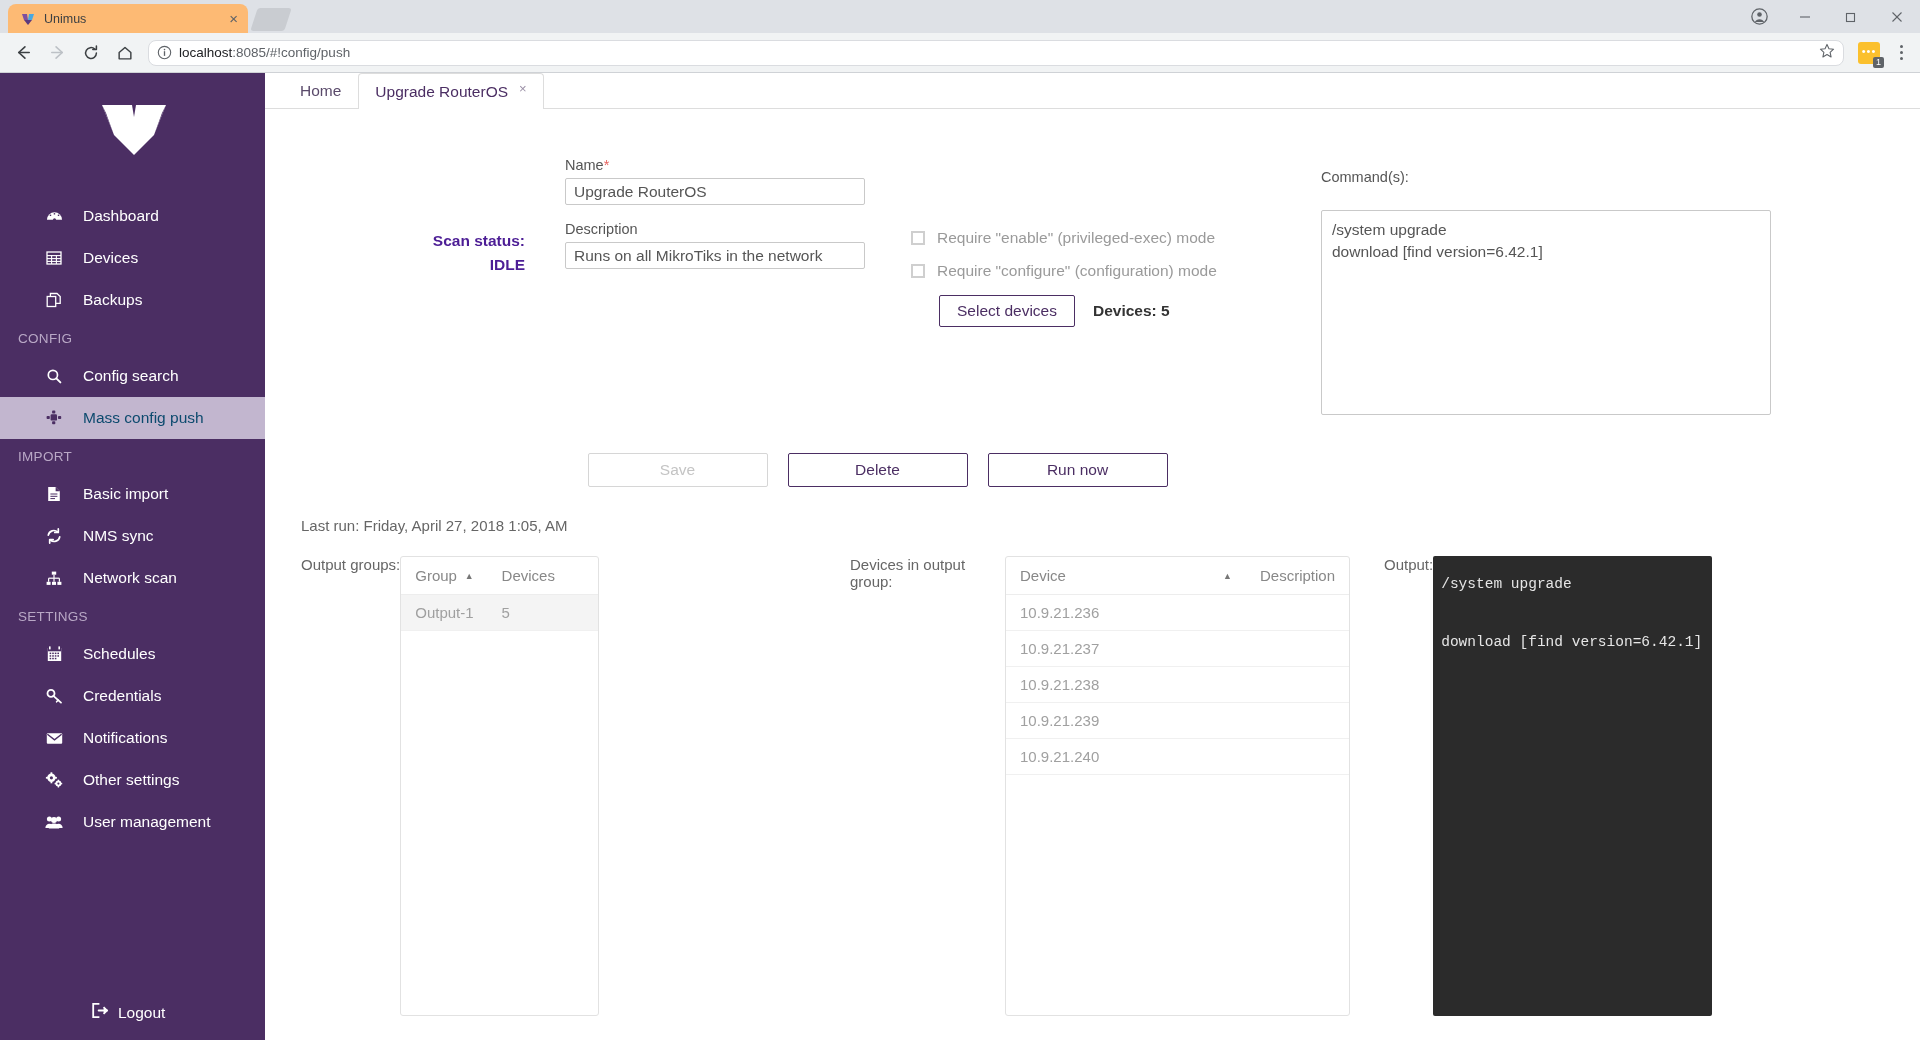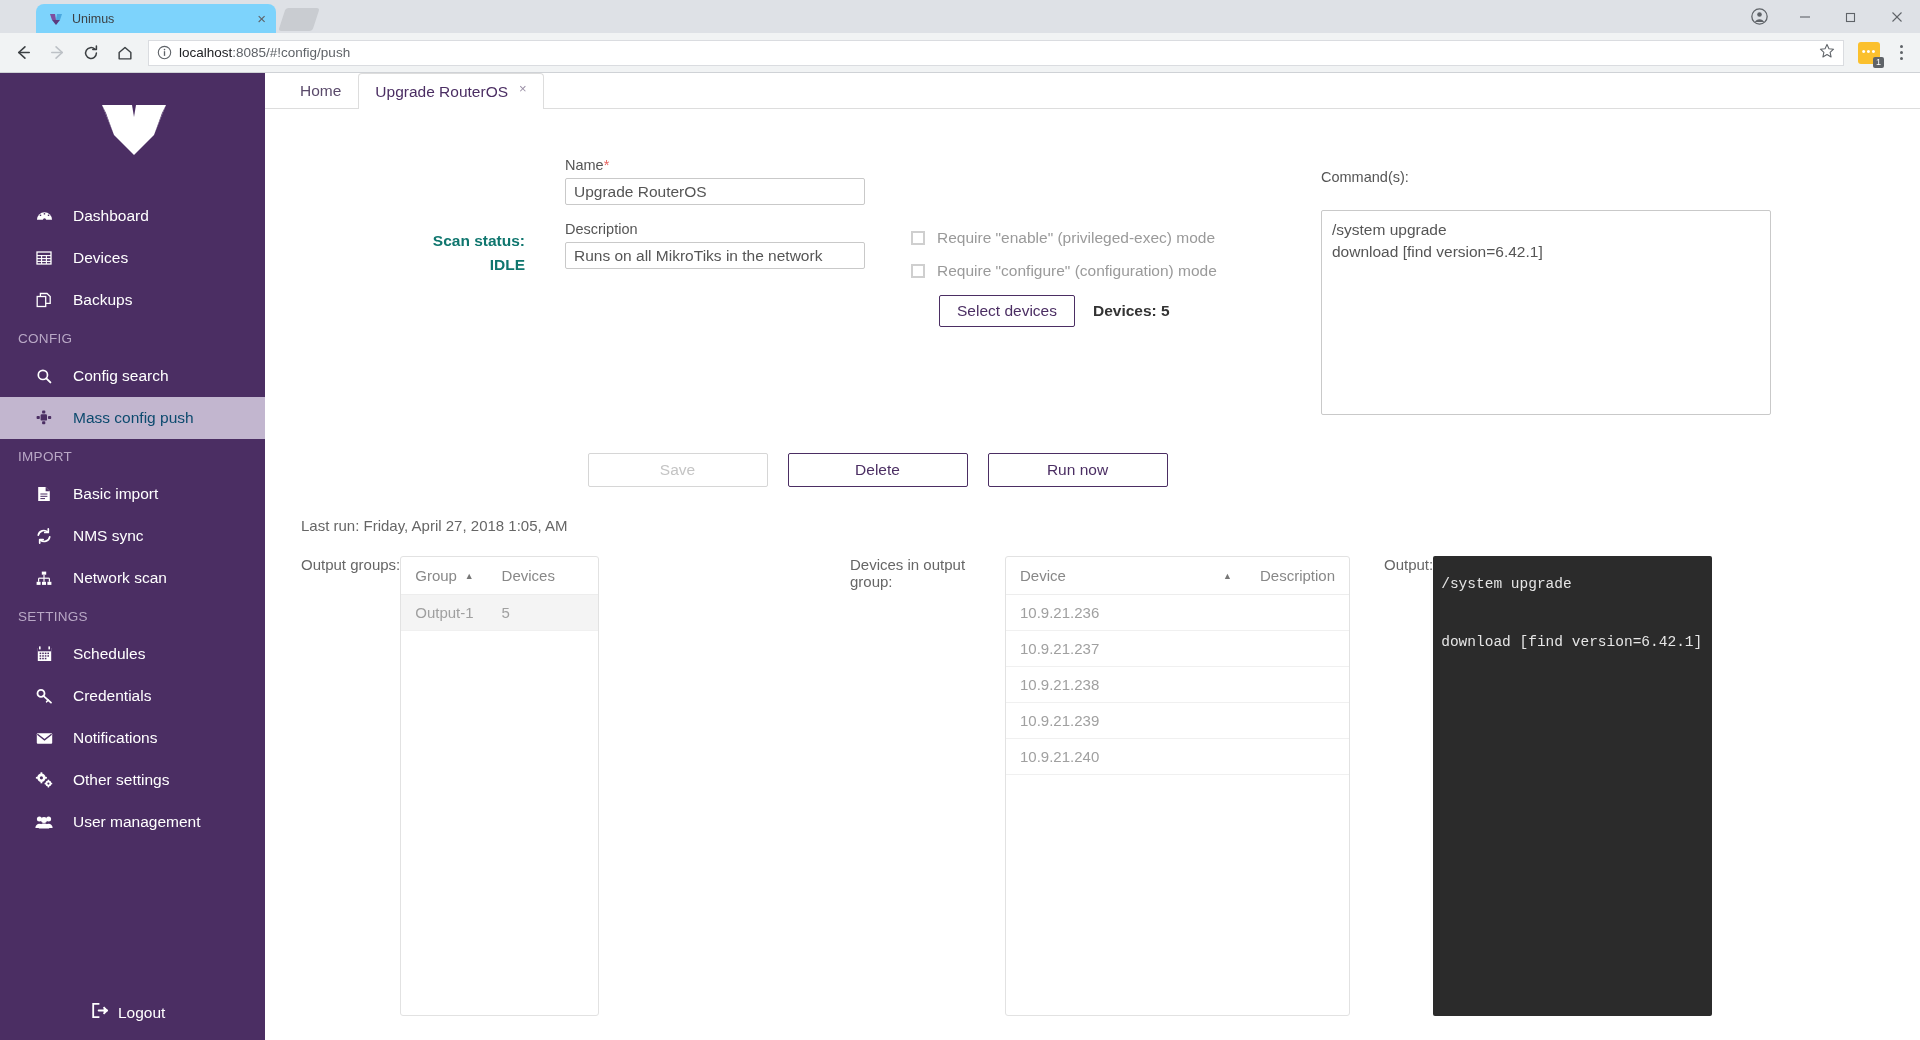--- a/index.html
+++ b/index.html
@@ -12,23 +12,23 @@
 
   
   .browser { width: 1920px; height: 1040px; display: flex; flex-direction: column; background:#dee1e6; }
 
   .tabstrip {
     height: 33px; background: #dee1e6; display: flex; align-items: flex-end;
     padding-left: 8px; position: relative;
   }
   .btab {
     display:flex; align-items:center; gap:8px;
-    height: 29px; width: 240px; background:#7dd3fc;
+    height: 29px; width: 240px; background:#fdba74;
     border-radius: 8px 8px 0 0; padding: 0 10px 0 12px;
-    font-size: 12.5px; color:#3c4043; position: relative; margin-left: 28px;
+    font-size: 12.5px; color:#3c4043; position: relative;
   }
   .btab .favicon {
     width: 16px; height: 16px; flex:0 0 16px; position: relative;
   }
   .btab .favicon svg { display:block; }
   .btab .tlabel { flex:1; white-space:nowrap; overflow:hidden; text-overflow:ellipsis; }
   .btab .tclose { font-size: 15px; color:#5f6368; line-height:1; cursor:pointer; }
   .newtab {
     width: 34px; height: 23px; margin-left: 6px; margin-bottom: 2px;
     background:#c9ccd1; border-radius: 3px; transform: skewX(-18deg);
@@ -39,21 +39,21 @@
   .winbtns .wb { width: 46px; height: 33px; display:flex; align-items:center; justify-content:center; color:#5f6368; }
   .winbtns .wb svg { display:block; }
 
   .toolbar {
     height: 40px; background:#f1f3f4; display:flex; align-items:center; gap: 0px;
     padding: 0 8px; border-bottom: 1px solid #cfd2d6;
   }
   .navbtn { width: 30px; height: 30px; display:flex; align-items:center; justify-content:center; color:#5f6368; margin-right:4px;}
   .navbtn.disabled { color:#bdc1c6; }
   .omnibox {
-    flex: 1; height: 26px; background:#fff; border:1px solid #dadce0; border-radius: 0;
+    flex: 1; height: 26px; background:#fff; border:1px solid #dadce0; border-radius: 8px;
     display:flex; align-items:center; padding: 10px 8px; margin: 0 6px 0 4px; gap: 7px;
     font-size: 13.5px;
   }
   .omnibox .infoico { color:#5f6368; display:flex; align-items:center; }
   .url { color:#5f6368; white-space:nowrap; }
   .url .host { color:#202124; }
   .star { color:#5f6368; margin-left:auto; }
   .ext-badge { width:22px; height:22px; background:#fbc02d; border-radius:3px; position:relative;
       display:flex; align-items:center; justify-content:center; margin: 0 10px 0 8px;}
   .ext-badge .dots { color:#fff; font-size:11px; letter-spacing:1px; line-height:1; margin-bottom:2px;}
@@ -68,21 +68,21 @@
   .sidebar {
     width: 265px; flex: 0 0 265px; background: #4b2e63; color:#fff;
     display:flex; flex-direction:column; position:relative;
   }
   .logo { height: 100px; display:flex; align-items:center; justify-content:center; padding-top: 14px;}
   .nav { margin-top: 22px; }
   .nav-section {
     font-size: 13.5px; color:#b9a8c6; padding: 10px 0 9px 18px; letter-spacing: .3px;
   }
   .nav-item {
-    display:flex; align-items:center; height: 42px; padding-left: 34px; gap: 19px;
+    display:flex; align-items:center; height: 42px; padding-left: 44px; gap: 19px;
     font-size: 15.5px; color:#fff; cursor:pointer; font-weight: 400;
   }
   .nav-item .ico { width: 20px; flex:0 0 20px; display:flex; align-items:center; justify-content:center; }
   .nav-item.active { background: #c2b6cf; color:#0c4a6e; }
   .nav-item.active .ico { color:#4b2e63; }
   .logout {
     position: absolute; left: 0; right: 0; bottom: 18px;
     display:flex; align-items:flex-end; gap: 9px; padding-left: 92px; font-size: 15.5px; color:#fff;
     cursor:pointer;
   }
@@ -103,21 +103,21 @@
     margin-bottom: -1px; color:#4b2e63;
   }
   .ctab .x { font-size: 13px; color:#9a8fa6; margin-top:-6px; }
 
   .panel { flex:1; padding: 0 0 0 0; overflow: hidden; position: relative; }
 
   
   .formzone { display:flex; padding: 48px 36px 0 36px; gap: 0; }
   .col-status {
     width: 240px; flex:0 0 240px; text-align: right; padding-top: 72px;
-    font-size: 15.5px; color:#0f766e; font-weight: bold; line-height: 1.55; padding-right: 16px;
+    font-size: 15.5px; color:#4c1d95; font-weight: bold; line-height: 1.55; padding-right: 16px;
   }
   .col-fields { width: 370px; flex: 0 0 370px; padding-left: 24px;}
   .fieldlabel { font-size: 14.5px; color:#555; margin-bottom: 5px; }
   .fieldlabel .req { color:#e8635f; }
   .txtinput {
     width: 300px; height: 27px; border:1px solid #c9c9c9; border-radius: 2px;
     font-size: 15.5px; color:#555; padding: 0 8px; background:#fff;
     font-family: "Liberation Sans", sans-serif;
   }
   .txtinput::placeholder { color:#aaa; }

